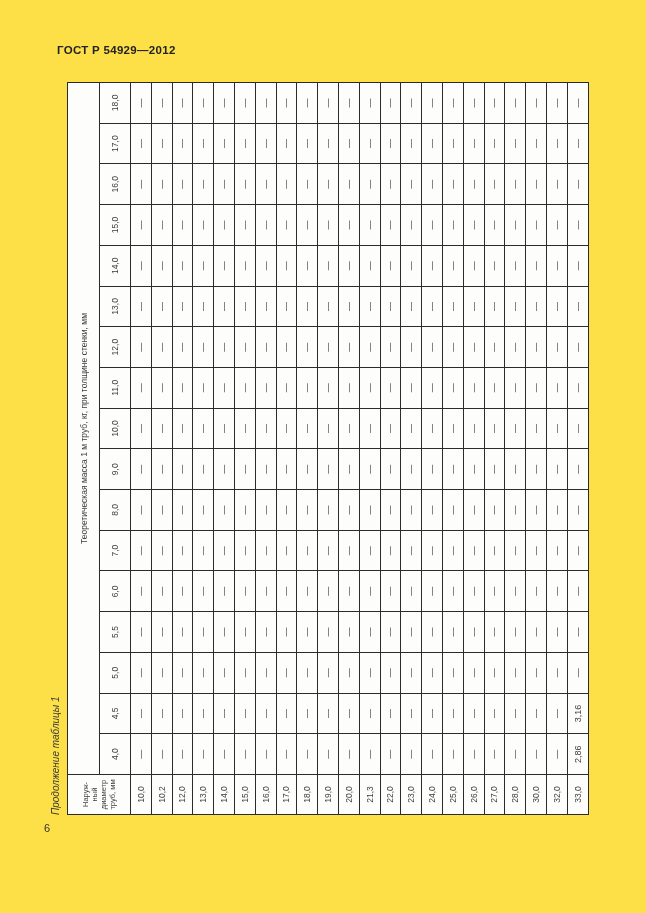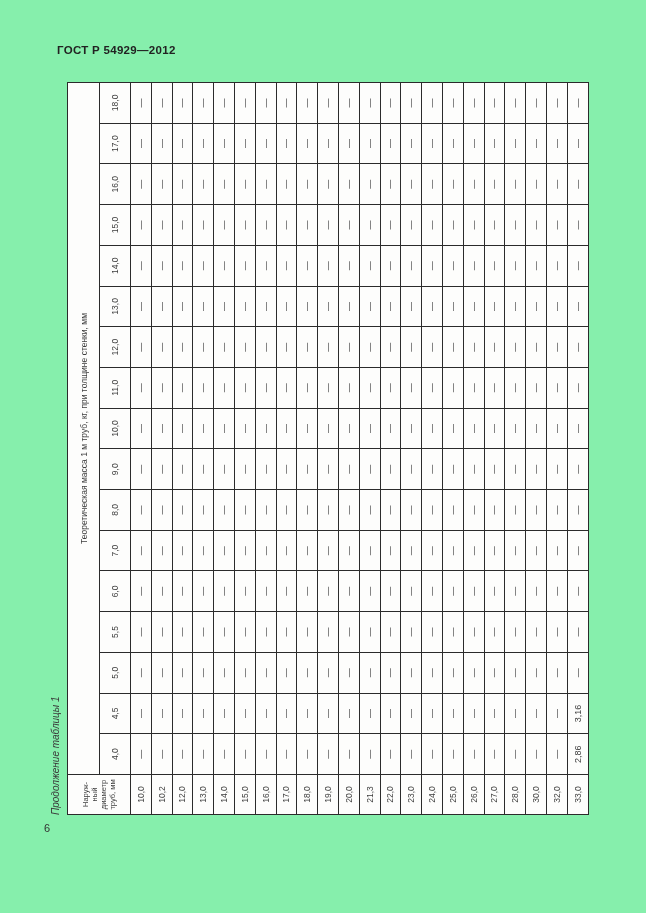--- a/index.html
+++ b/index.html
@@ -1,18 +1,18 @@
 <!DOCTYPE html>
 <html><head>
 <meta charset="utf-8">
 <style>
   html,body { margin:0; padding:0; background:#e8e8e8; }
   .page {
     position:relative; width:646px; height:913px;
-    background:#86efac; overflow:hidden;
+    background:#fde047; overflow:hidden;
     font-family:"Liberation Sans", sans-serif; color:#2e2e2e;
   }
   .doc-header {
     position:absolute; left:57px; top:44px;
     font-size:11.5px; font-weight:bold; letter-spacing:.3px; color:#222;
   }
   .page-number {
     position:absolute; left:44px; top:822px;
     font-size:11px; color:#333;
   }

